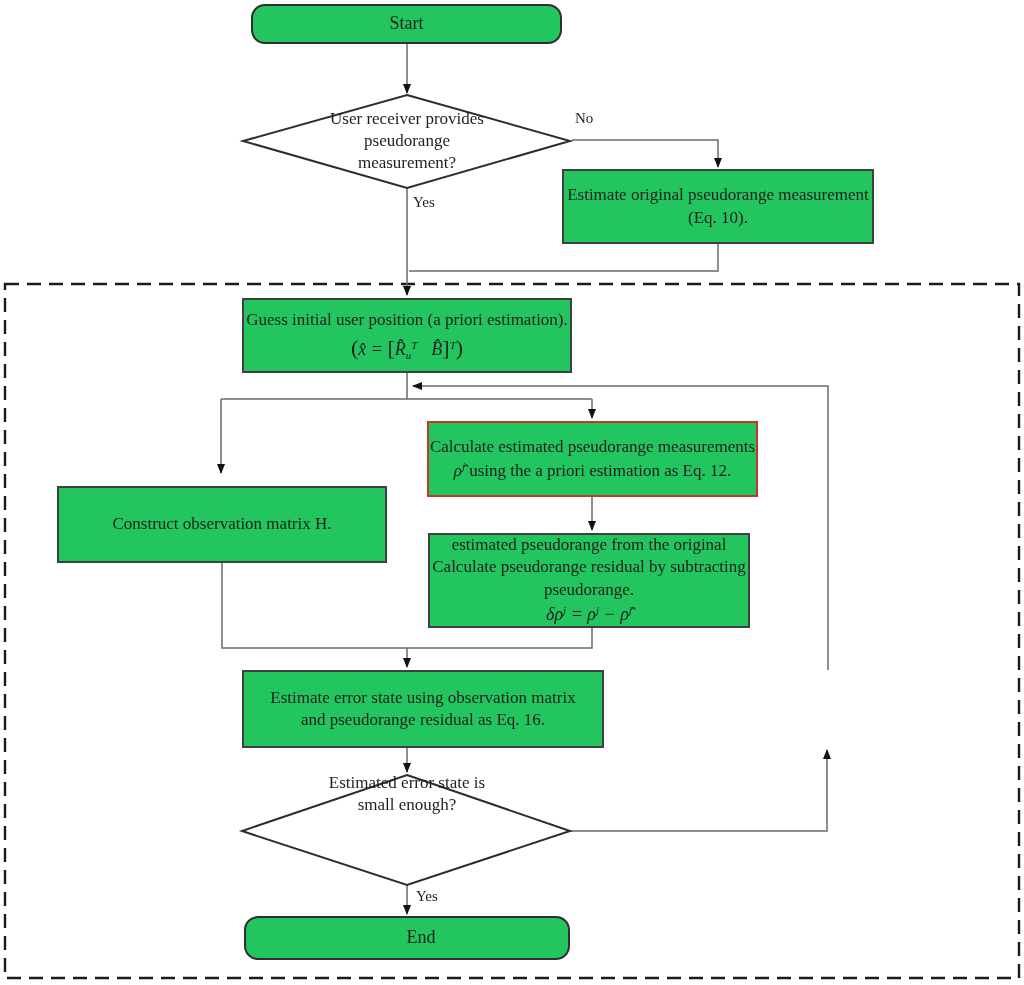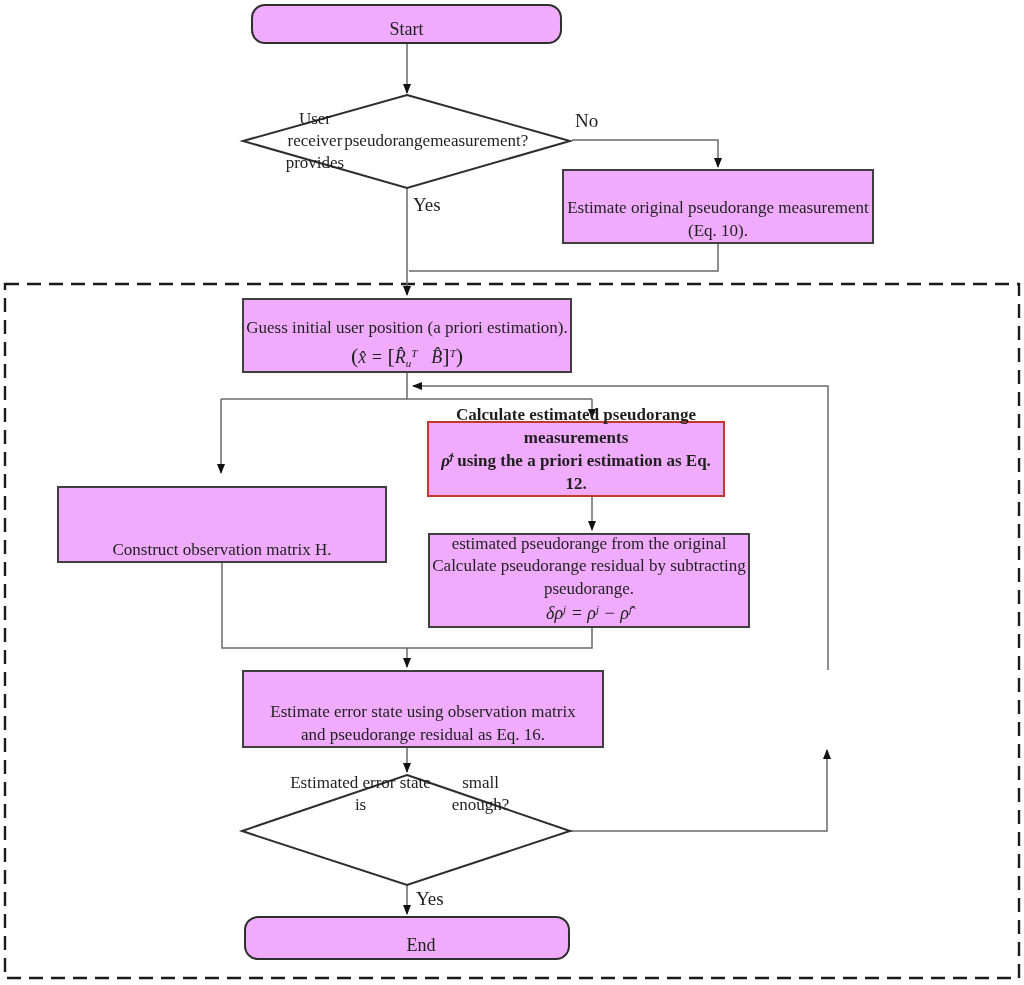--- a/index.html
+++ b/index.html
@@ -10,45 +10,45 @@
     background: #ffffff;
     font-family: "Liberation Serif", "DejaVu Serif", serif;
     color: #1f1f1f;
     overflow: hidden;
   }
   .layer { position: absolute; left: 0; top: 0; z-index: 1; }
   .box {
     position: absolute;
     box-sizing: border-box;
     border: 2px solid #3f3f3f;
-    background: #f0abfc;
+    background: #22c55e;
     display: flex;
     flex-direction: column;
-    justify-content: flex-end;
+    justify-content: center;
     align-items: center;
     text-align: center;
     font-size: 17px;
     line-height: 1.32;
     z-index: 2;
   }
   .rounded { border-radius: 14px; border-color: #2f2f2f; font-size: 18px; }
   .red { border-color: #c0392b; }
   .dtext {
     position: absolute;
     display: flex;
-    flex-direction: row;
+    flex-direction: column;
     justify-content: center;
     align-items: center;
     text-align: center;
     font-size: 17px;
     line-height: 1.28;
     z-index: 3;
     background: transparent;
   }
-  .elabel { position: absolute; font-size: 19px; z-index: 3; }
+  .elabel { position: absolute; font-size: 15px; z-index: 3; }
   .it { font-style: italic; }
   sup, sub { font-size: 11px; font-style: italic; }
   sup { vertical-align: 6px; }
   sub { vertical-align: -4px; }
   .formula { font-size: 18px; margin-top: 2px; }
   .brk { font-size: 22px; font-style: normal; }
   .gap { display: inline-block; width: 14px; }
 </style>
 </head>
 <body>
@@ -124,21 +124,21 @@
 
   <div class="box" style="left:242px; top:298px; width:330px; height:75px;">
     <div>Guess initial user position (a priori estimation).</div>
     <div class="formula it"><span class="brk">(</span><span>x̂</span><span> = </span><span class="brk">[</span><span>R̂</span><sub>u</sub><sup>T</sup><span class="gap"></span><span>B̂</span><span class="brk">]</span><sup>T</sup><span class="brk">)</span></div>
   </div>
 
   <div class="box" style="left:57px; top:476px; width:330px; height:77px;margin-top:10px;">
     <div>Construct observation matrix H.</div>
   </div>
 
-  <div class="box red" style="left:427px; top:421px; width:298px; height:76px;font-weight:bold;">
+  <div class="box red" style="left:427px; top:421px; width:331px; height:76px;">
     <div>Calculate estimated pseudorange measurements</div>
     <div><span class="it">ρ̂</span><sup>j</sup><span> using the a priori estimation as Eq. 12.</span></div>
   </div>
 
   <div class="box" style="left:428px; top:533px; width:322px; height:95px;">
     <div>estimated pseudorange from the original</div>
     <div>Calculate pseudorange residual by subtracting</div>
     <div>pseudorange.</div>
     <div class="formula it"><span>δρ</span><sup>j</sup><span> = </span><span>ρ</span><sup>j</sup><span> − </span><span>ρ̂</span><sup>j</sup></div>
   </div>

